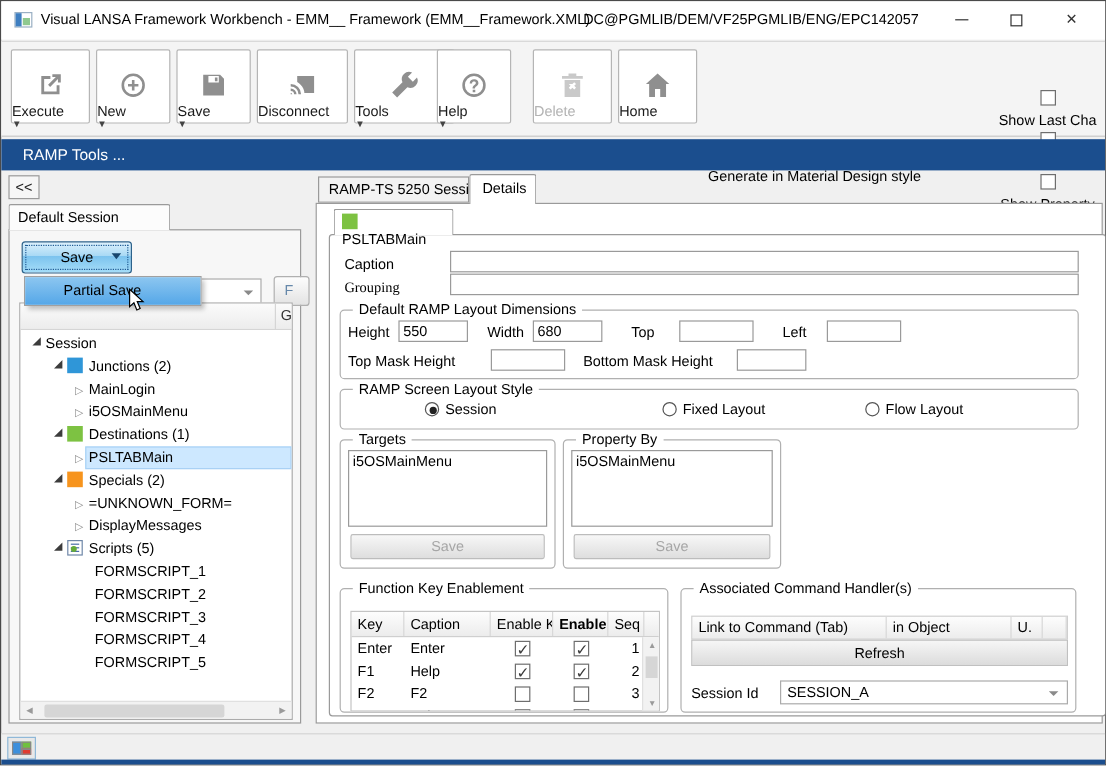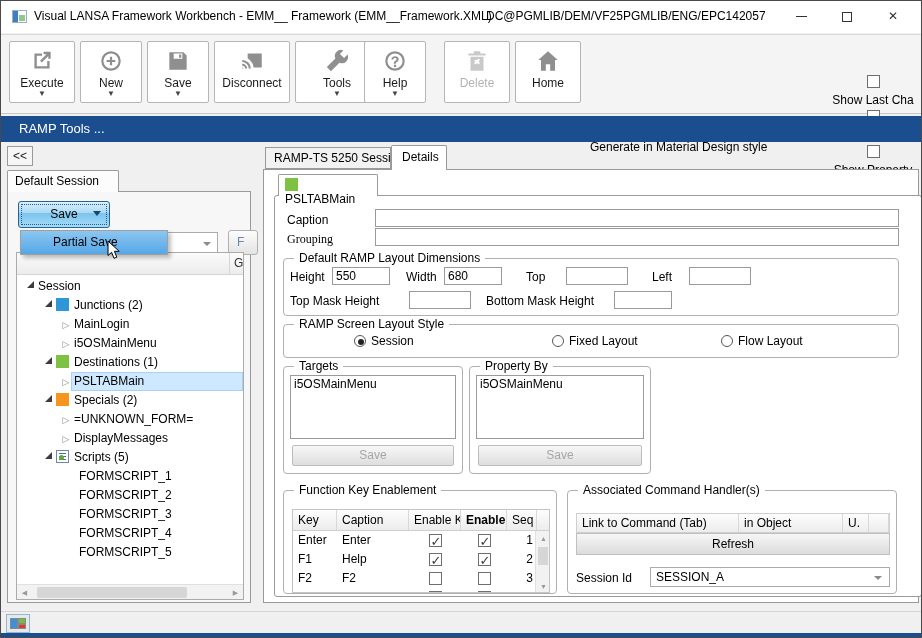--- a/index.html
+++ b/index.html
@@ -14,40 +14,40 @@
   #app-icon .ic-r { position:absolute; right:1px; bottom:1px; width:6px; height:6px; background:#8fc98f; }
   #title-text { position:absolute; left:33px; top:8px; white-space:nowrap; }
   #conn-text { position:absolute; left:485px; top:8px; white-space:nowrap; }
   .cap-btn { position:absolute; top:0; width:44px; height:30px; text-align:center; line-height:30px; color:#333; }
   #btn-min { right:98px; } #btn-max { right:52px; } #btn-close { right:6px; }
   #btn-min .bar { display:inline-block; width:11px; height:1px; background:#333; vertical-align:middle; }
   #btn-max .box { display:inline-block; width:10px; height:10px; border:1px solid #333; vertical-align:middle; }
 
   
   #toolbar { position:absolute; left:0; top:33px; width:100%; height:80px; background:#f4f4f4; border-top:1px solid #d9d9d9; border-bottom:1px solid #c8c8c8; }
-  .tb-btn { position:absolute; top:6px; height:62px; background:#fff; border:1px solid #b5b5b5; border-radius:2px; text-align:center; padding-top:6px; }
+  .tb-btn { position:absolute; top:6px; height:62px; background:#fff; border:1px solid #b5b5b5; border-radius:2px; text-align:left; padding-top:16px; }
   .tb-btn .ticon { display:block; margin:0 auto 2px auto; width:26px; height:26px; }
   .tb-btn .tlabel { display:block; font-size:12px; color:#1a1a1a; }
   .tb-btn .tarrow { display:block; font-size:8px; color:#444; line-height:8px; }
   .tb-btn.disabled .tlabel { color:#b3b3b3; }
   .ticon svg { width:26px; height:26px; fill:#8f8f8f; }
   .tb-btn.disabled .ticon svg { fill:#c9c9c9; }
   .chkrow { display:flex; align-items:center; gap:5px; white-space:nowrap;flex-direction:column; }
   .cb { display:inline-block; width:13px; height:13px; border:1px solid #6e6e6e; background:#fff; position:relative; flex:0 0 13px; }
   .cb.checked::after { content:"✓"; position:absolute; left:1px; top:-3px; font-size:13px; color:#3a3a3a; }
   #gen-check { position:absolute; left:589px; top:87px; }
   #show-checks { position:absolute; left:822px; top:40px; width:100px; overflow:hidden; }
   #show-checks .chkrow { margin-bottom:3px; }
 
   
   #ramp-bar { position:absolute; left:0; top:115px; width:100%; height:26px; background:#1b4e8e; color:#fff; line-height:26px; padding-left:18px; font-size:13px; }
 
   
   #collapse-btn { position:absolute; left:6px; top:145px; width:26px; height:20px; background:#f6f6f6; border:1px solid #9a9a9a; text-align:center; line-height:18px; color:#222; }
-  #left-tab { position:absolute; left:6px; top:169px; width:112px; height:22px; background:#fcfcfc; border:1px solid #9a9a9a; border-bottom:none; border-radius:2px 2px 0 0; padding:3px 0 0 7px; z-index:2; }
+  #left-tab { position:absolute; left:6px; top:169px; width:135px; height:22px; background:#fcfcfc; border:1px solid #9a9a9a; border-bottom:none; border-radius:2px 2px 0 0; padding:3px 0 0 7px; z-index:2; }
   #left-panel { position:absolute; left:6px; top:190px; width:244px; height:412px; background:#f7f7f7; border:1px solid #9a9a9a; }
   #lp-save { position:absolute; left:10px; top:9px; width:92px; height:27px; border:1px solid #2c628b; border-radius:3px; background:linear-gradient(#dcf0fc,#a8d9f5 45%,#7cc3ee 46%,#a5ddf8); outline:1px dotted #1f5a94; outline-offset:-4px; text-align:center; line-height:25px; z-index:3; }
   #lp-save .sv-arrow { position:absolute; right:8px; top:9px; width:0; height:0; border-left:4px solid transparent; border-right:4px solid transparent; border-top:5px solid #17466e; }
   #lp-combo { position:absolute; left:130px; top:40px; width:80px; height:22px; background:#fff; border:1px solid #ababab; }
   #lp-combo .dd-arrow { position:absolute; right:6px; top:9px; width:0; height:0; border-left:4px solid transparent; border-right:4px solid transparent; border-top:4px solid #8a8a8a; }
   #lp-find { position:absolute; left:220px; top:38px; width:30px; height:25px; background:linear-gradient(#fdfdfd,#e3e3e3); border:1px solid #b0b0b0; border-radius:3px; color:#6688aa; padding:4px 0 0 8px; overflow:hidden; }
   #tree-box { position:absolute; left:8px; top:60px; width:228px; height:348px; background:#fff; border:1px solid #ababab; overflow:hidden; }
   #grid-header { position:absolute; left:0; top:0; width:100%; height:22px; background:linear-gradient(#fbfbfb,#ececec); border-bottom:1px solid #d5d5d5; }
   #grid-header .gh-col { position:absolute; left:212px; top:0; width:40px; height:22px; border-left:1px solid #d5d5d5; padding:3px 0 0 4px; color:#333; }
   #tree { position:absolute; left:0; top:24px; width:100%; }

